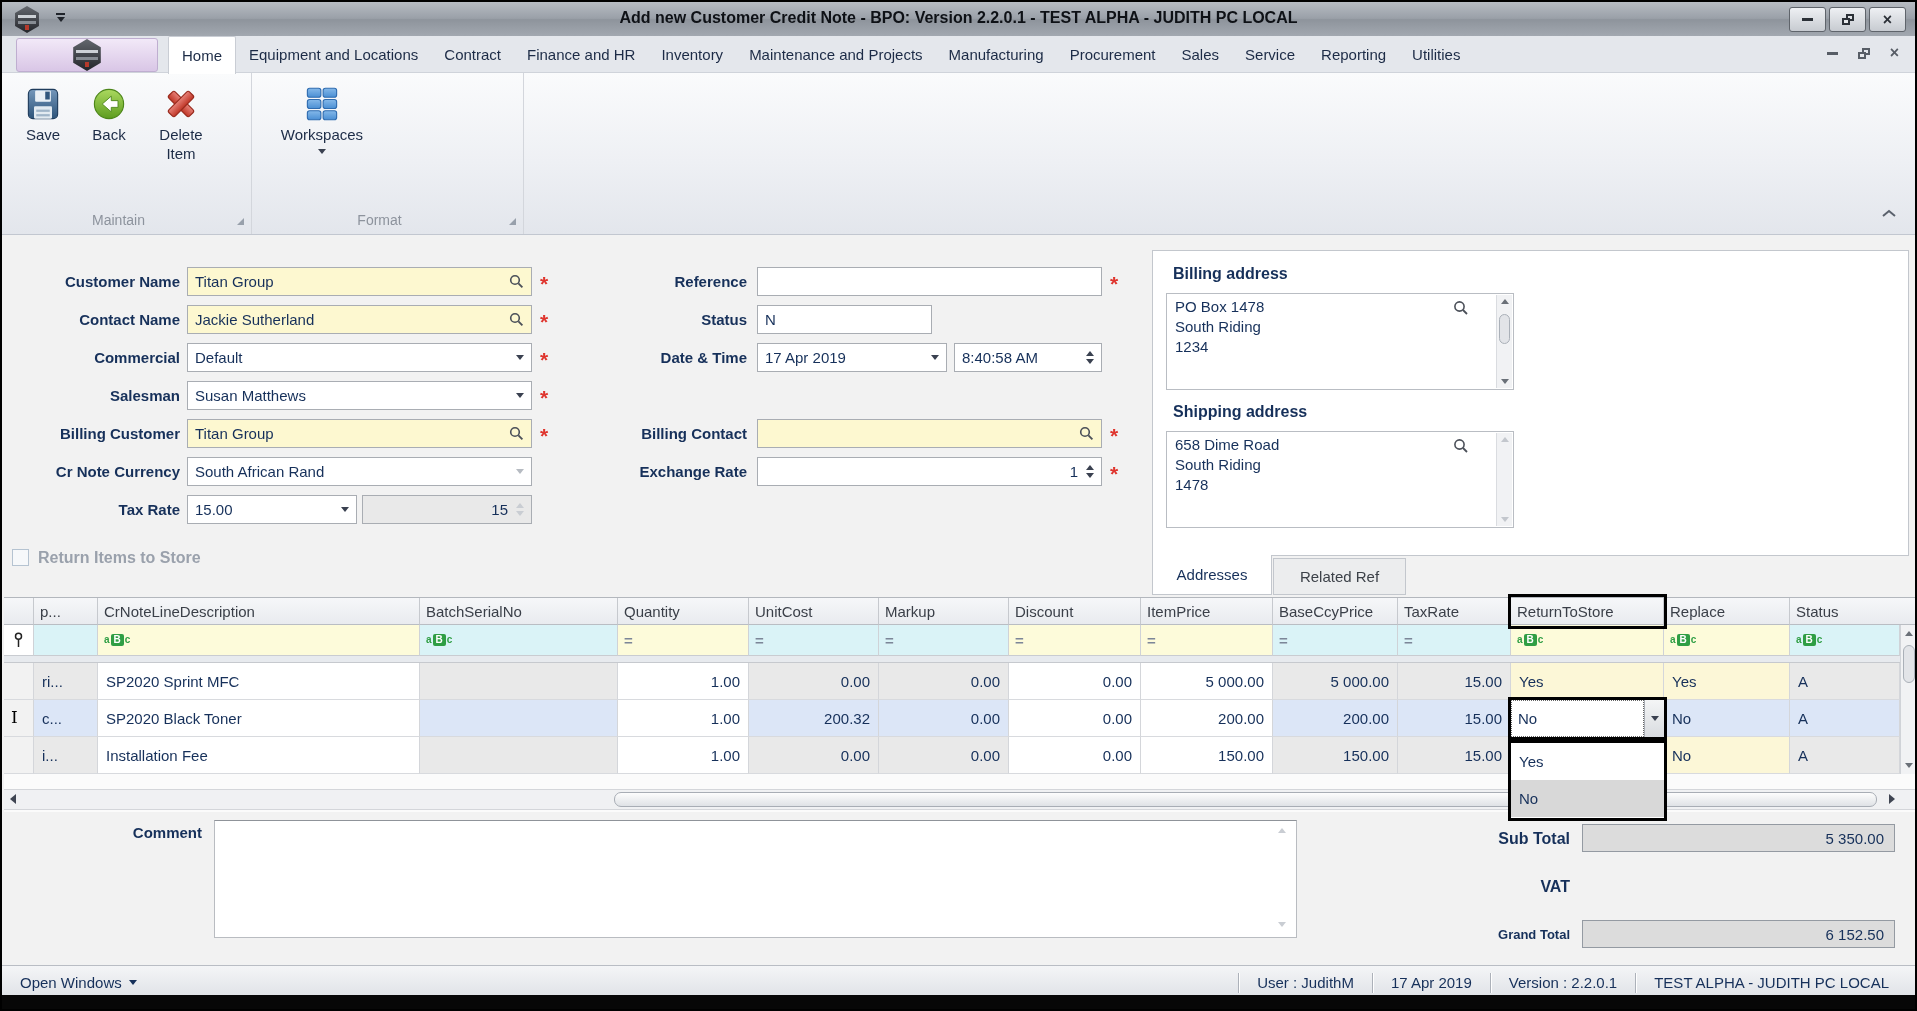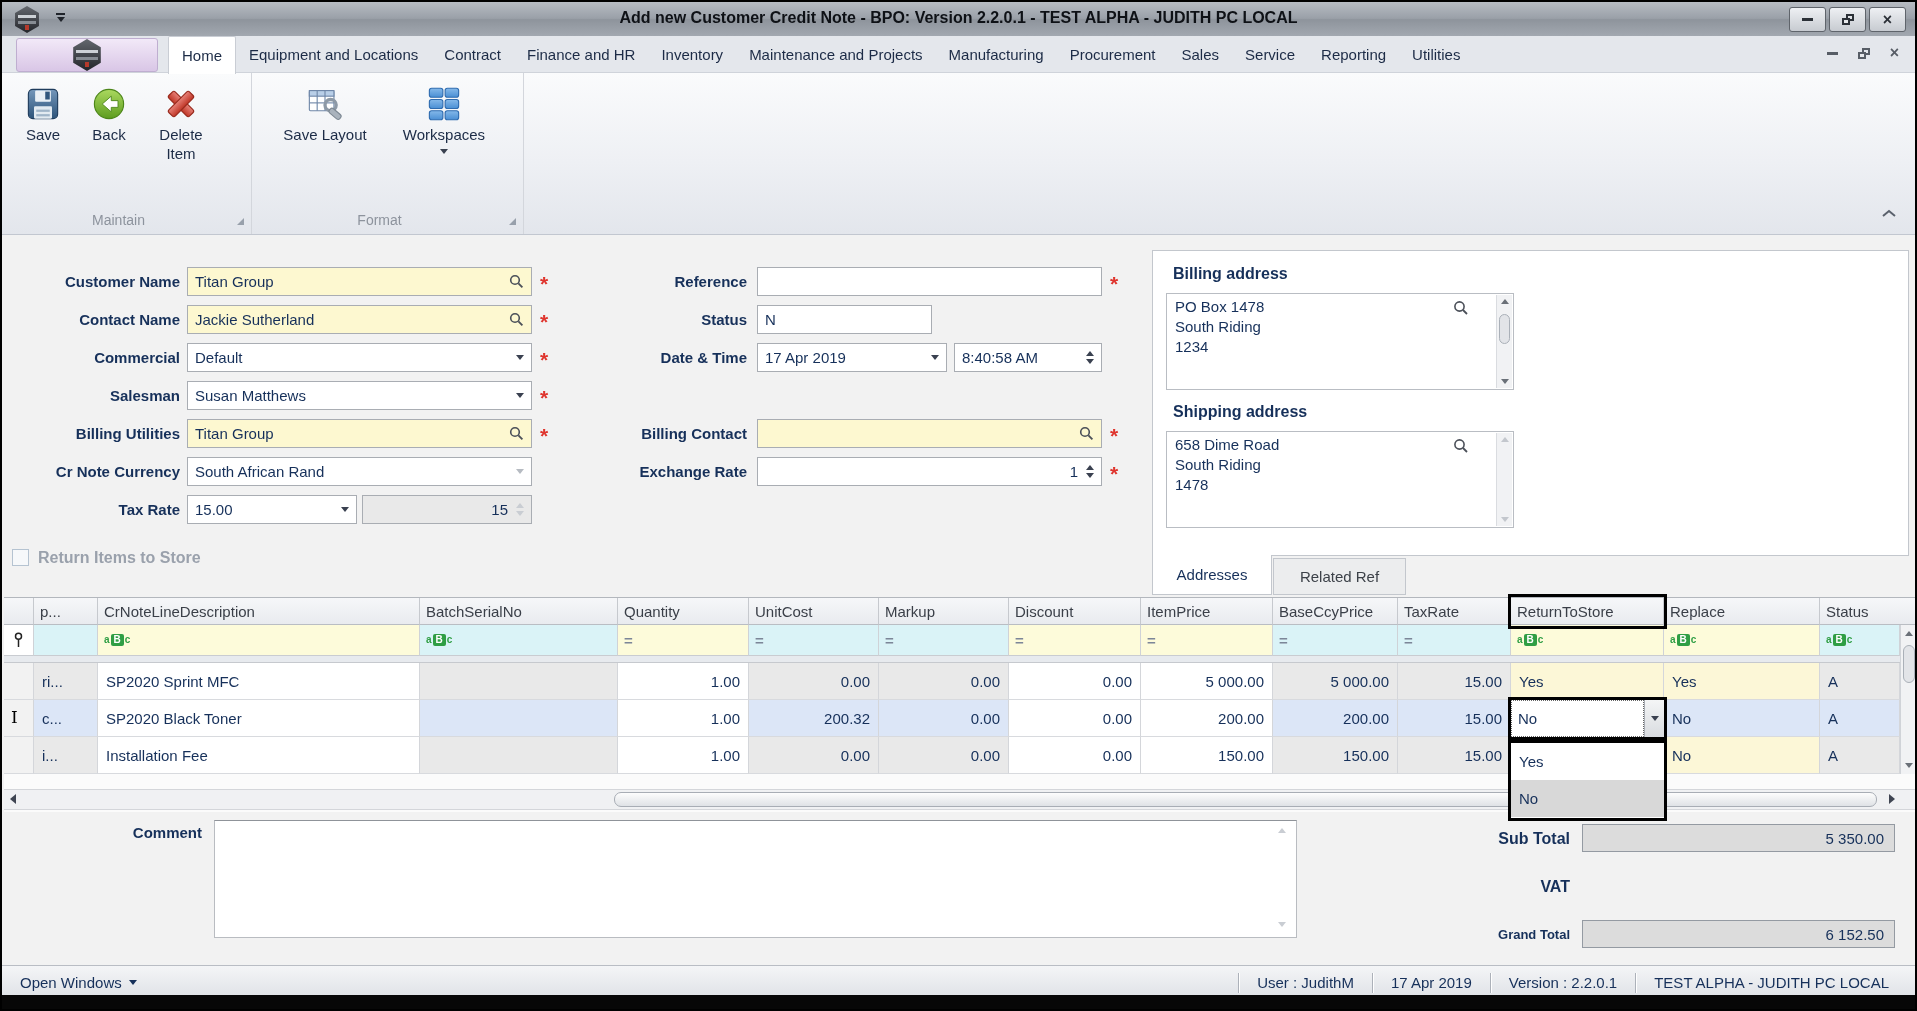--- a/index.html
+++ b/index.html
@@ -73,21 +73,21 @@
 .grid{position:absolute;left:2px;top:595px;width:1913px;height:215px;background:#fbfbfb;border-top:1px solid #b3b7bd}
 .grow{position:absolute;left:0;display:flex}
 .hcell{border-right:1px solid #c6c9ce;border-bottom:1px solid #b9bdc3;background:linear-gradient(180deg,#f6f7f9,#e9ebef);font-size:15px;color:#3a3f48;display:flex;align-items:center;padding:0 6px;overflow:hidden;white-space:nowrap;height:27px}
 .fcell{border-right:1px solid #cfd2d7;border-bottom:1px solid #c9ccd1;display:flex;align-items:center;padding:0 6px;height:31px}
 .cyanbg{background:#daf3f7}.yellowbg{background:#fdfbda}
 .gsep{position:absolute;left:0;right:0;top:58px;height:7px;background:#e7eaee;border-bottom:1px solid #c6c9ce}
 .dcell{border-right:1px solid #d4d6da;border-bottom:1px solid #d8dade;font-size:15px;color:#16305a;display:flex;align-items:center;padding:0 8px;overflow:hidden;white-space:nowrap;height:37px}
 .num{justify-content:flex-end}
 .ro{background:#e9e9e9}.ed{background:#fff}.flg{background:#fcf7d7}.ind{background:#f2f2f2}
 .ro2{background:#dce6f7}
-.w-ind{width:30px}.w-p{width:64px}.w-desc{width:322px}.w-batch{width:198px}.w-qty{width:131px}.w-uc{width:130px}.w-mk{width:130px}.w-dc{width:132px}.w-ip{width:132px}.w-bc{width:125px}.w-tr{width:113px}.w-rts{width:153px}.w-rep{width:156px}.w-st{flex:1}
+.w-ind{width:30px}.w-p{width:64px}.w-desc{width:322px}.w-batch{width:198px}.w-qty{width:131px}.w-uc{width:130px}.w-mk{width:130px}.w-dc{width:132px}.w-ip{width:132px}.w-bc{width:125px}.w-tr{width:113px}.w-rts{width:153px}.w-rep{width:126px}.w-st{flex:1}
 .abc{display:inline-flex;align-items:center;gap:1px;font-weight:bold;line-height:1}
 .abc .al{color:#2f9e44;font-size:10px}
 .abc .ab{background:#2f9e44;color:#fff;font-size:10px;padding:1px 3px;border-radius:2px}
 .eq{color:#7c8698;font-weight:bold;font-size:15px}
 .vscroll{position:absolute;right:0;top:27px;width:17px;height:149px;background:#f1f2f4;border-left:1px solid #d0d3d8}
 .hscroll{position:absolute;left:0;right:0;top:191px;height:21px;background:#f0f1f3;border-top:1px solid #d4d6da;border-bottom:1px solid #d4d6da}
 .hthumb{position:absolute;left:610px;right:40px;top:2px;height:15px;border:1px solid #a8adb5;border-radius:7px;background:linear-gradient(180deg,#fdfdfd,#dfe2e6)}
 .annbox{position:absolute;border:3px solid #000;pointer-events:none}
 .editor{position:absolute;left:1504px;top:99px;width:159px;height:43px;border:3px solid #000;background:#fff;display:flex;z-index:4}
 .ebody{flex:1;border:1px dotted #666;display:flex;align-items:center;padding:0 6px;font-size:15px;color:#16305a}
@@ -228,34 +228,20 @@
           </span>
           <span style="width:62px">Delete Item</span>
         </div>
       </div>
       <div class="glabel">Maintain</div>
       <span class="launcher"></span>
     </div>
 
     <div class="rgroup" style="left:250px;width:272px">
       <div class="btns" style="padding-left:12px">
-        <div class="bigbtn" style="width:122px">
-          <span class="ic">
-            <svg width="38" height="36" viewBox="0 0 34 32">
-                <rect x="3" y="4" width="22" height="18" rx="1" fill="#fff" stroke="#6f87a8"></rect>
-                <rect x="3" y="4" width="22" height="5" fill="#b9cfe8" stroke="#6f87a8"></rect>
-                <line x1="10" y1="4" x2="10" y2="22" stroke="#6f87a8"></line>
-                <line x1="17" y1="4" x2="17" y2="22" stroke="#6f87a8"></line>
-                <line x1="3" y1="15" x2="25" y2="15" stroke="#6f87a8"></line>
-                <circle cx="22" cy="17" r="5" fill="none" stroke="#8d99a6" stroke-width="3"></circle>
-                <rect x="23" y="19" width="12" height="5" rx="2" transform="rotate(40 23 19)" fill="#aab3bd" stroke="#7d8893"></rect>
-              </svg>
-          </span>
-          <span>Save Layout</span>
-        </div>
         <div class="bigbtn" style="width:116px">
           <span class="ic">
             <svg width="36" height="36" viewBox="0 0 32 32">
                 <defs>
                   <linearGradient id="gW" x1="0" y1="0" x2="0" y2="1">
                     <stop offset="0" stop-color="#85b9ea"></stop>
                     <stop offset="1" stop-color="#4a8fd4"></stop>
                   </linearGradient>
                 </defs>
                 <g fill="url(#gW)" stroke="#2f6cb0">
@@ -314,21 +300,21 @@
   </div>
   <span class="req" style="left:538px;top:341px">*</span>
 
   <div class="flabel" style="left:0;width:178px;top:379px">Salesman</div>
   <div class="field" style="left:185px;top:379px;width:345px">
     <span class="fval">Susan Matthews</span>
     <span class="tri-d"></span>
   </div>
   <span class="req" style="left:538px;top:379px">*</span>
 
-  <div class="flabel" style="left:0;width:178px;top:417px">Billing Utilities</div>
+  <div class="flabel" style="left:0;width:178px;top:417px">Billing Customer</div>
   <div class="field lookup" style="left:185px;top:417px;width:345px">
     <span class="fval">Titan Group</span>
     <span>
         <svg class="magsvg" width="15" height="15">
           <circle cx="6" cy="6" r="4.3" fill="none" stroke="#4a4f58" stroke-width="1.6"></circle>
           <line x1="9.4" y1="9.4" x2="13.4" y2="13.4" stroke="#4a4f58" stroke-width="1.8"></line>
         </svg>
       </span>
   </div>
   <span class="req" style="left:538px;top:417px">*</span>

